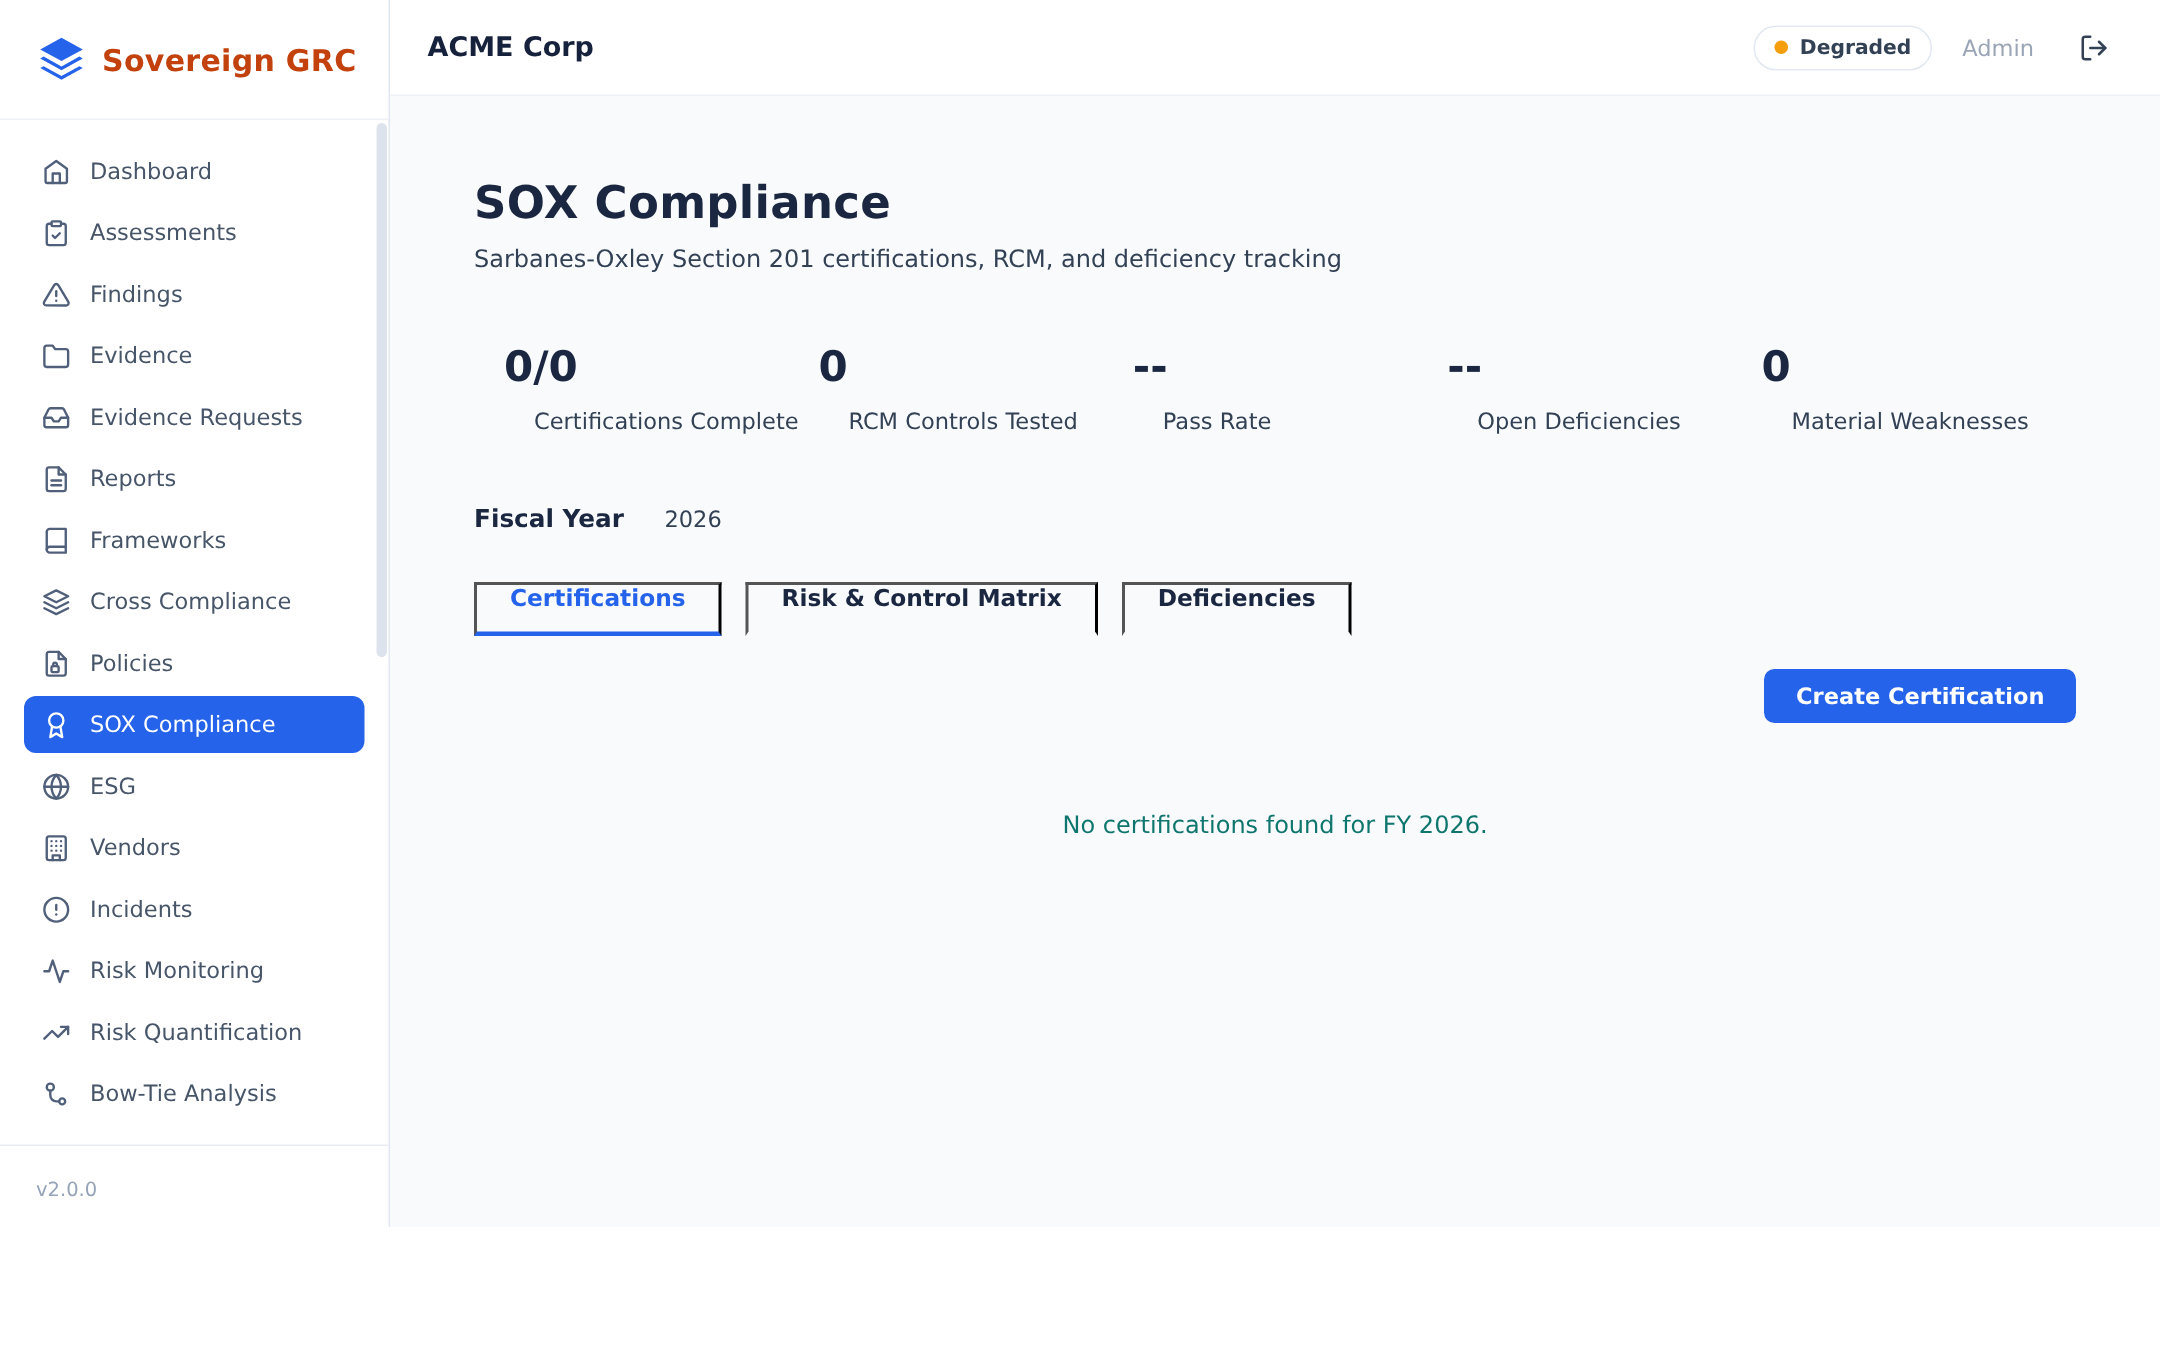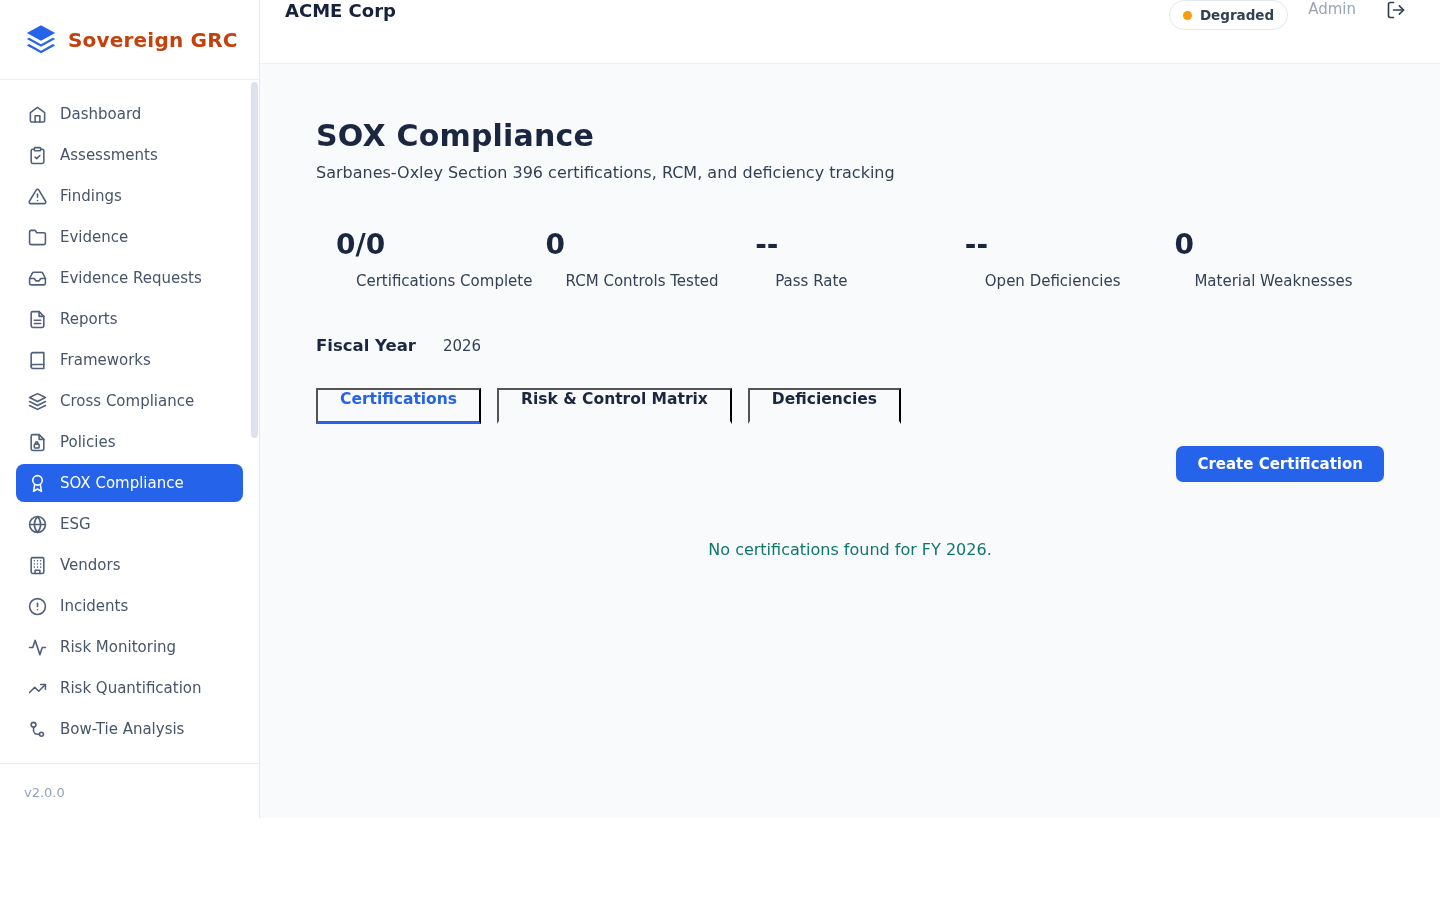--- a/index.html
+++ b/index.html
@@ -16,21 +16,21 @@
   .nav-item .nav-icon { width:19px; height:19px; flex:none; color:#51607a; }
   .nav-item span.lbl { white-space:nowrap; }
   .nav-item.active { background:#2563eb; color:#ffffff; font-weight:500; }
   .nav-item.active .nav-icon { color:#ffffff; }
   .scroll-thumb { position:absolute; right:1px; top:2px; width:7px; height:356px; border-radius:4px; background:#dde3ec; }
   .sidebar-footer { border-top:1px solid #e8ecf1; padding:18px 24px 0 24px; height:55px; }
   .version { font-size:13px; color:#94a3b8; }
 
   
   .main { flex:1; display:flex; flex-direction:column; background:#f8fafc; min-width:0; }
-  .topbar { height:64px; background:#ffffff; border-bottom:1px solid #eef1f5; display:flex; align-items:flex-start; padding:0 34px 0 25px; gap:16px; }
+  .topbar { height:64px; background:#ffffff; border-bottom:1px solid #eef1f5; display:flex; align-items:center; padding:0 34px 0 25px; gap:16px; }
   .org-name { font-size:18px; font-weight:700; color:#16213c; }
   .topbar-spacer { flex:1; }
   .status-badge { display:flex; align-items:center; gap:8px; border:1px solid #e2e8f0; background:#fff; border-radius:999px; padding:6px 13px; }
   .status-dot { width:9px; height:9px; border-radius:50%; background:#f59e0b; }
   .status-label { font-size:13.5px; font-weight:700; color:#334155; }
   .admin-link { font-size:15px; color:#9aa5b5; margin-left:4px; cursor:pointer; }
   .logout-btn { width:20px; height:20px; color:#334155; margin-left:14px; cursor:pointer; background:none; border:none; padding:0; }
   .logout-btn svg { width:20px; height:20px; display:block; }
 
   .content { padding:54px 56px 0 56px; }
@@ -248,21 +248,21 @@
         <svg viewBox="0 0 24 24" fill="none" stroke="currentColor" stroke-width="2" stroke-linecap="round" stroke-linejoin="round">
             <path d="M9 21H5a2 2 0 0 1-2-2V5a2 2 0 0 1 2-2h4"></path>
             <polyline points="16 17 21 12 16 7"></polyline>
             <line x1="21" y1="12" x2="9" y2="12"></line>
           </svg>
       </button>
     </header>
 
     <div class="content">
       <h1 class="page-title">SOX Compliance</h1>
-      <div class="page-subtitle">Sarbanes-Oxley Section 396 certifications, RCM, and deficiency tracking</div>
+      <div class="page-subtitle">Sarbanes-Oxley Section 201 certifications, RCM, and deficiency tracking</div>
 
       <div class="stats-grid">
         <div class="stat">
           <div class="stat-value">0/0</div>
           <div class="stat-label">Certifications Complete</div>
         </div>
         <div class="stat">
           <div class="stat-value">0</div>
           <div class="stat-label">RCM Controls Tested</div>
         </div>

